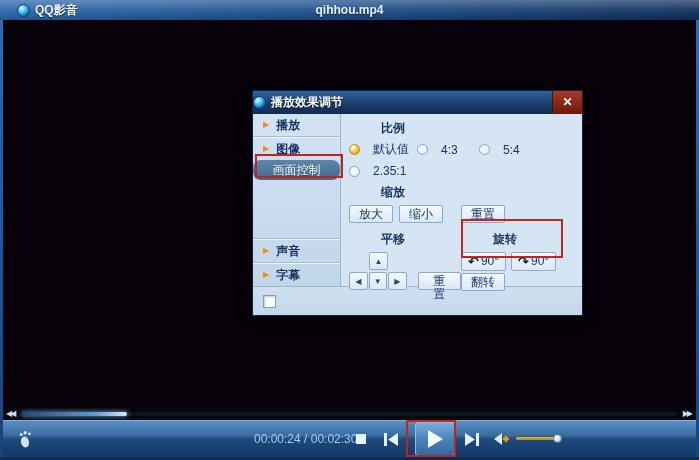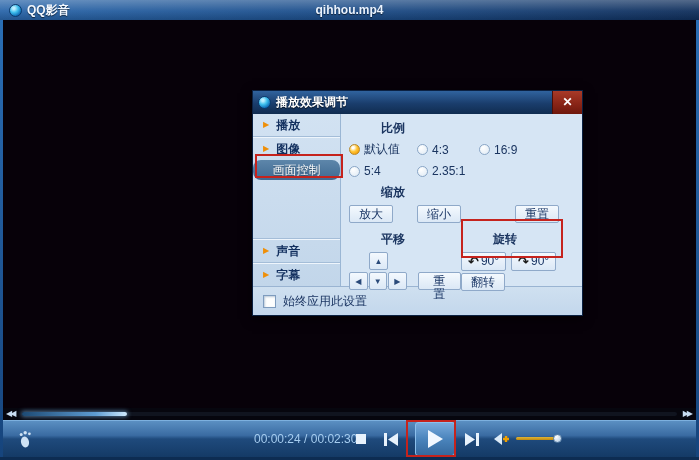--- a/index.html
+++ b/index.html
@@ -6,21 +6,21 @@
   html,body { width:699px; height:460px; overflow:hidden; }
   body { font-family:"Liberation Sans","DejaVu Sans",sans-serif; }
 
   .window { position:relative; width:699px; height:460px; background:#05020a; overflow:hidden; }
 
   
   .titlebar {
     position:absolute; left:0; top:0; width:699px; height:20px;
     background:linear-gradient(180deg, rgba(255,255,255,.28), rgba(255,255,255,.05) 55%, rgba(0,0,0,.15)),
                linear-gradient(90deg,#2a66aa 0%, #1d4f8c 45%, #102f5c 100%);
-    display:flex; align-items:center; padding-left:9px;
+    display:flex; align-items:center; padding-left:17px;
   }
   .qq-logo {
     width:13px; height:13px; border-radius:50%;
     background:radial-gradient(circle at 35% 30%, #bdeeff 10%, #3fc0ee 40%, #0b63b0 78%, #06386e);
     border:1px solid #0a3b6e; flex:0 0 auto;
   }
   .app-title { color:#f3f8ff; font-size:12px; font-weight:bold; margin-left:5px; text-shadow:0 1px 1px rgba(0,0,0,.6); }
   .file-title {
     position:absolute; left:0; right:0; text-align:center;
     color:#eaf3ff; font-size:12px; font-weight:bold; text-shadow:0 1px 1px rgba(0,0,0,.6);
@@ -36,21 +36,21 @@
   
   .video-area { position:absolute; left:3px; top:20px; width:693px; height:388px; background:#070109; }
 
   
   .dialog {
     position:absolute; left:252px; top:90px; width:331px; height:226px;
     border:1px solid #0b2142; box-shadow:0 3px 10px rgba(0,0,0,.65);
     display:flex; flex-direction:column; background:#d6e5f4;
   }
   .dlg-titlebar {
-    height:23px; flex:0 0 auto; display:flex; align-items:center; padding-left:5px;
+    height:23px; flex:0 0 auto; display:flex; align-items:center; 
     background:linear-gradient(180deg,#30639e 0%, #1a3d6c 55%, #102c50 100%);
   }
   .dlg-title { color:#fff; font-size:12px; font-weight:bold; margin-left:5px; text-shadow:0 1px 1px rgba(0,0,0,.7); flex:1; }
   .dlg-close {
     width:30px; height:23px; border:none; cursor:pointer;
     background:linear-gradient(180deg,#a83a28 0%, #8a2517 55%, #6e170c 100%);
     color:#fff; font-size:12px; font-weight:bold; line-height:23px; text-align:center;
     border-left:1px solid #4d0e06;
   }
   .dlg-body { flex:1; display:flex; min-height:0; }
@@ -72,35 +72,35 @@
     text-shadow:0 1px 1px rgba(0,0,0,.4);
     border-radius:8px;
   }
   .side-sep { height:0; border-top:1px solid #a4bdd8; border-bottom:1px solid #eef5fc; }
   .side-spacer { flex:1; }
 
   
   .content { flex:1; padding:6px 0 0 8px; font-size:12px; color:#1b3560; position:relative; }
   .sec-label { font-weight:bold; color:#1b3560; margin-bottom:4px;padding-left:32px; }
   .radio-grid { display:grid; grid-template-columns:68px 62px auto; row-gap:6px; margin-bottom:6px; }
-  .radio-opt { display:flex; align-items:center; gap:4px; cursor:pointer; white-space:nowrap; }
+  .radio-opt { display:flex; align-items:center; gap:13px; cursor:pointer; white-space:nowrap; }
   .radio-dot {
     width:11px; height:11px; border-radius:50%; flex:0 0 auto;
     border:1px solid #8aa6c6; background:radial-gradient(circle at 35% 30%, #ffffff, #dde9f4);
   }
   .radio-opt.selected .radio-dot {
     border:1px solid #b8882a;
     background:radial-gradient(circle at 35% 30%, #ffffff 12%, #ffc73a 45%, #f59b00 85%);
   }
   .btn {
     font-family:inherit; font-size:12px; color:#1b3766; cursor:pointer;
     background:linear-gradient(180deg,#f4f9fe,#dbe8f6);
     border:1px solid #8fa9c9; border-radius:2px; padding:2px 9px; height:18px; line-height:13px;
   }
-  .btn-row { display:flex; gap:24px; margin-bottom:8px; }
+  .btn-row { display:flex; gap:6px; margin-bottom:8px; }
   .btn-row .gap { width:6px; }
 
   .panrot { display:flex; }
   .pan-col { width:112px; flex:0 0 auto; }
   .rot-col { flex:1; }
   .arrow-btn { width:19px; padding:0; text-align:center; font-size:8px; color:#2a4a7a; }
   .pan-up-row { margin:3px 0 2px 20px; }
   .pan-bottom-row { display:flex; gap:1px; align-items:center; }
   .pan-bottom-row .reset { margin-left:10px; }
   .rot-btn-row { display:flex; gap:5px; margin:3px 0 2px 0; }
@@ -211,24 +211,20 @@
       <div class="content">
         <div class="sec-label">比例</div>
         <div class="radio-grid">
           <span class="radio-opt selected">
             <span class="radio-dot"></span>
             <span>默认值</span>
           </span>
           <span class="radio-opt">
             <span class="radio-dot"></span>
             <span>4:3</span>
-          </span>
-          <span class="radio-opt">
-            <span class="radio-dot"></span>
-            <span>16:9</span>
           </span>
           <span class="radio-opt">
             <span class="radio-dot"></span>
             <span>5:4</span>
           </span>
           <span class="radio-opt">
             <span class="radio-dot"></span>
             <span>2.35:1</span>
           </span>
         </div>
@@ -267,21 +263,20 @@
               </button>
             </div>
             <button class="btn">翻转</button>
           </div>
         </div>
       </div>
     </div>
 
     <div class="dlg-footer">
       <span class="checkbox"></span>
-      <span>始终应用此设置</span>
     </div>
   </div>
 
   <div class="seek-row">
     <span class="seek-skip rew">◀◀</span>
     <div class="seek-track">
       <div class="seek-fill" style="width: 16%;"></div>
     </div>
     <span class="seek-skip fwd">▶▶</span>
   </div>

